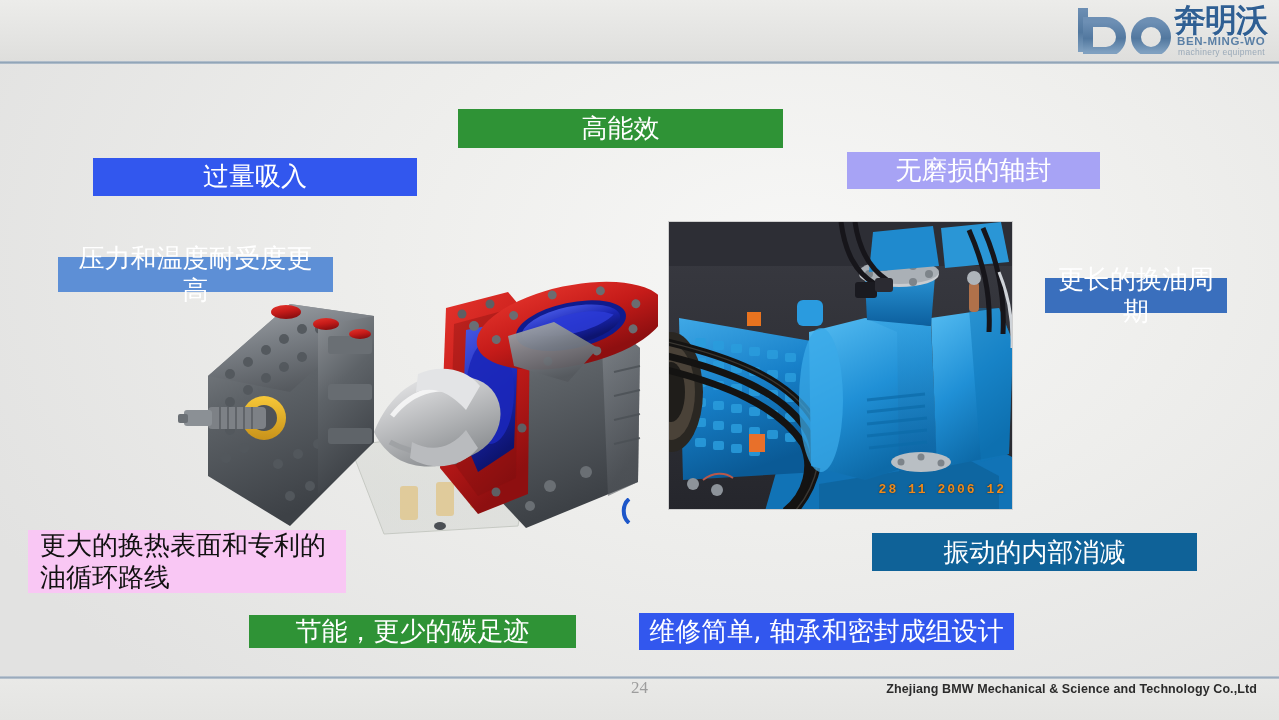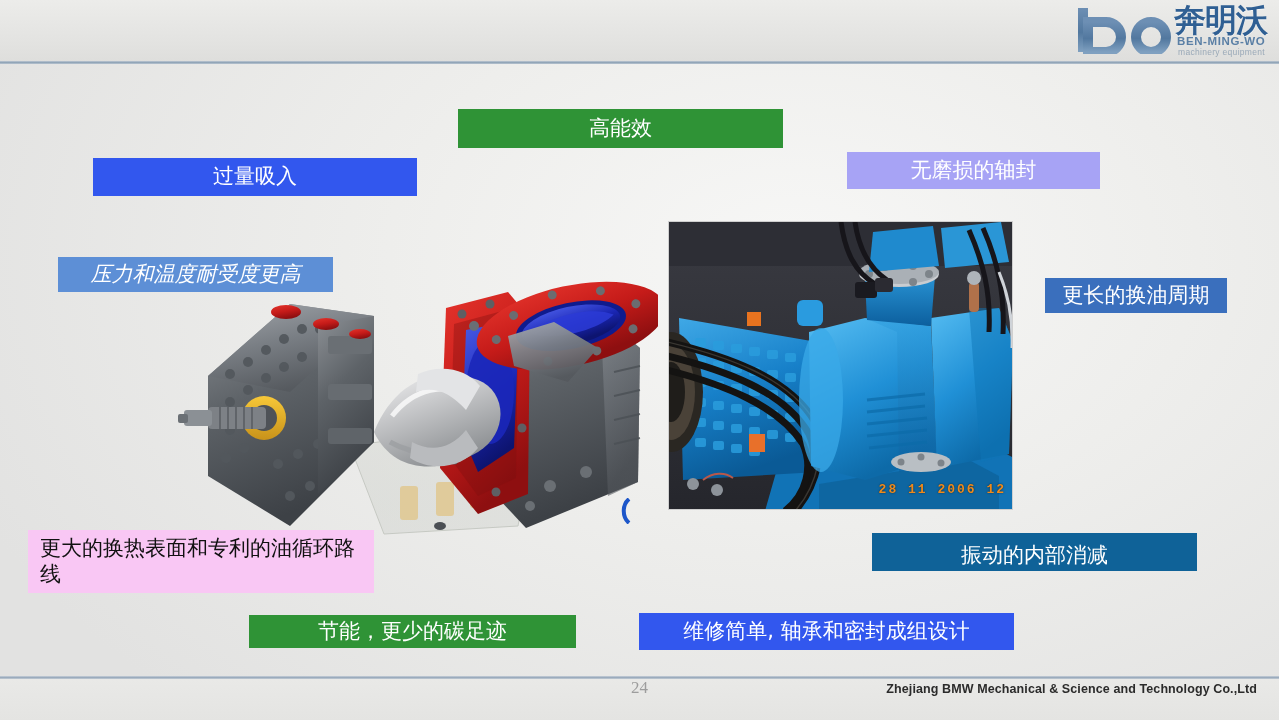--- a/index.html
+++ b/index.html
@@ -64,21 +64,21 @@
   .footer-company {
     position:absolute; right:22px; top:682px;
     font-size:12.5px; font-weight:bold; color:#2b2b2b;
     letter-spacing:.1px;
   }
   
   .banner {
     position:absolute;
     display:flex; align-items:center; justify-content:center;
     font-family:"DejaVu Sans","Liberation Sans",sans-serif;
-    font-size:21px; line-height:1.22;
+    font-size:26px; line-height:1.22;
     white-space:pre-wrap;
     padding:2px 8px;
     text-align:center;
   }
   .b-green      { background:#2f9336; color:#ffffff; }
   .b-blue       { background:#3257ee; color:#ffffff; }
   .b-lavender   { background:#a7a3f5; color:#ffffff; }
   .b-steelblue  { background:#5d8fd6; color:#ffffff; }
   .b-royal      { background:#3a6fbd; color:#ffffff; }
   .b-darkblue   { background:#0f6298; color:#ffffff;align-items:flex-end; }
@@ -440,29 +440,29 @@
   </div>
 
   <div class="banner b-blue" style="left:93px; top:158px; width:324px; height:38px;">
     <span>过量吸入</span>
   </div>
 
   <div class="banner b-lavender" style="left:847px; top:152px; width:253px; height:37px;">
     <span>无磨损的轴封</span>
   </div>
 
-  <div class="banner b-steelblue" style="left:58px; top:257px; width:275px; height:35px;font-style:italic;">
+  <div class="banner b-steelblue" style="left:58px; top:257px; width:275px; height:35px;">
     <span>压力和温度耐受度更高</span>
   </div>
 
   <div class="banner b-royal" style="left:1045px; top:278px; width:182px; height:35px;">
     <span>更长的换油周期</span>
   </div>
 
-  <div class="banner b-pink" style="left:28px; top:530px; width:346px; height:63px; padding-left:12px;font-family:Liberation Serif, serif;">
+  <div class="banner b-pink" style="left:28px; top:530px; width:318px; height:63px; padding-left:12px;font-family:Liberation Serif, serif;">
     <span>更大的换热表面和专利的油循环路线</span>
   </div>
 
   <div class="banner b-darkblue" style="left:872px; top:533px; width:325px; height:38px;">
     <span>振动的内部消减</span>
   </div>
 
   <div class="banner b-green" style="left:249px; top:615px; width:327px; height:33px;">
     <span>节能，更少的碳足迹</span>
   </div>

